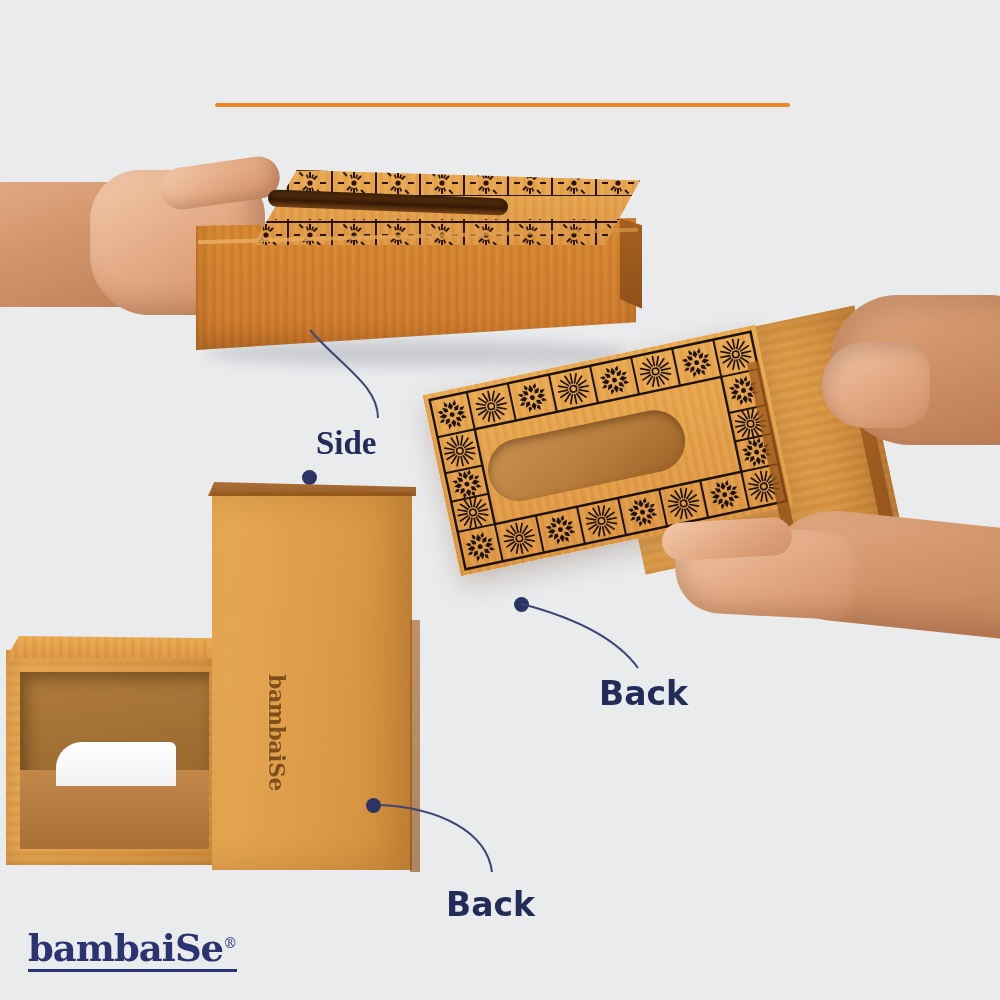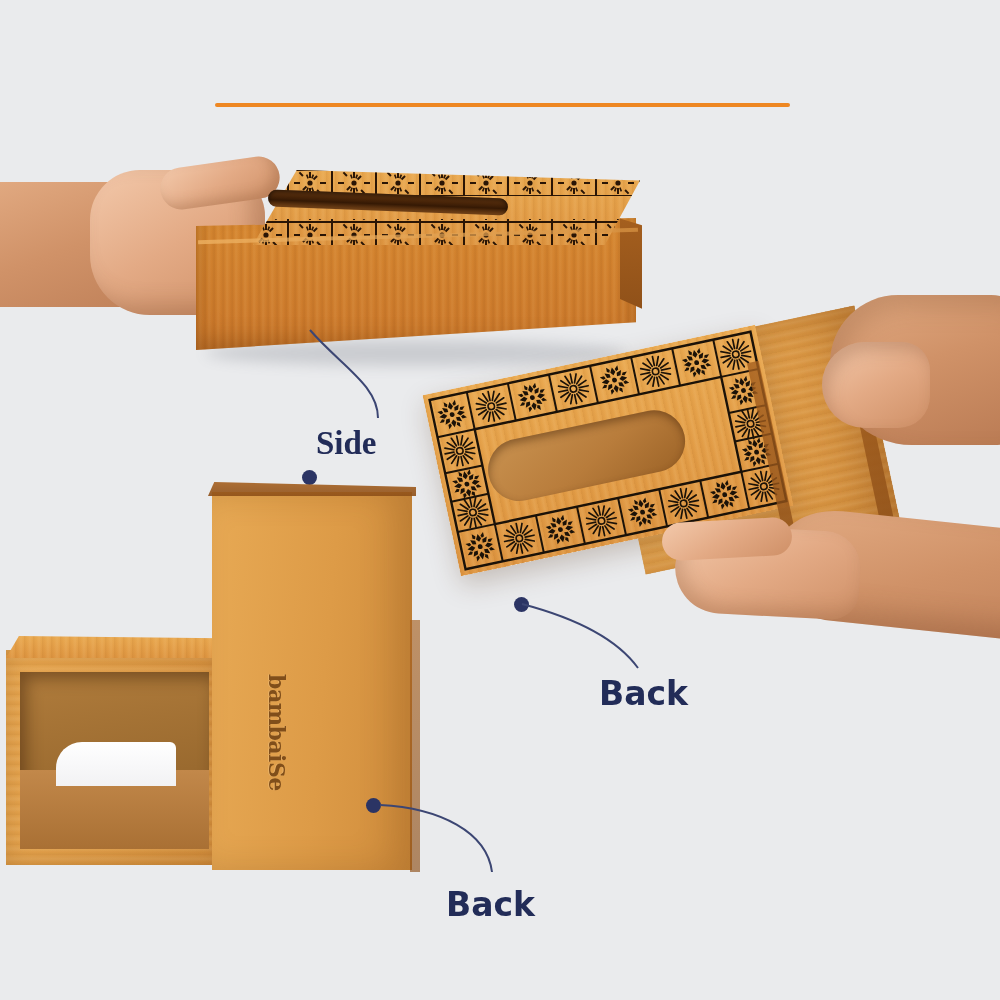--- a/index.html
+++ b/index.html
@@ -371,14 +371,17 @@
   <svg class="leader" viewBox="0 0 1000 1000">
     <path d="M 310 330 C 340 365, 378 385, 378 418" fill="none" stroke="#3c4673" stroke-width="2"></path>
     <path d="M 522 604 C 560 614, 612 632, 638 668" fill="none" stroke="#3c4673" stroke-width="2"></path>
     <path d="M 380 805 C 440 808, 487 832, 492 872" fill="none" stroke="#3c4673" stroke-width="2"></path>
   </svg>
 
   <div class="callout callout-side">Side</div>
   <div class="callout callout-front">Back</div>
   <div class="callout callout-back">Back</div>
 
+  <div class="brand">
+    <span>bambaiSe</span><sup>®</sup>
+  </div>
 
 </div>
 
 </body></html>

